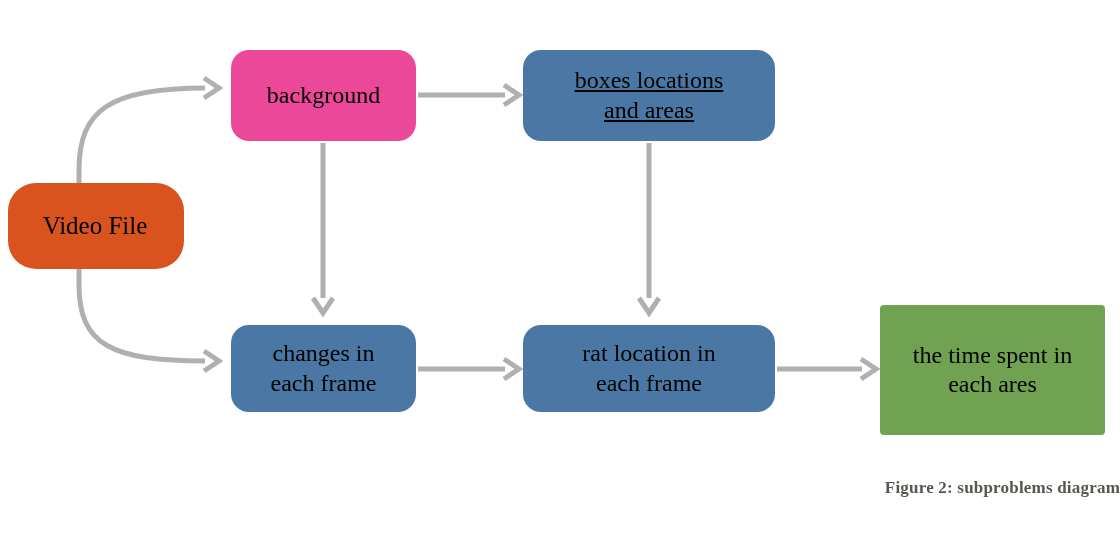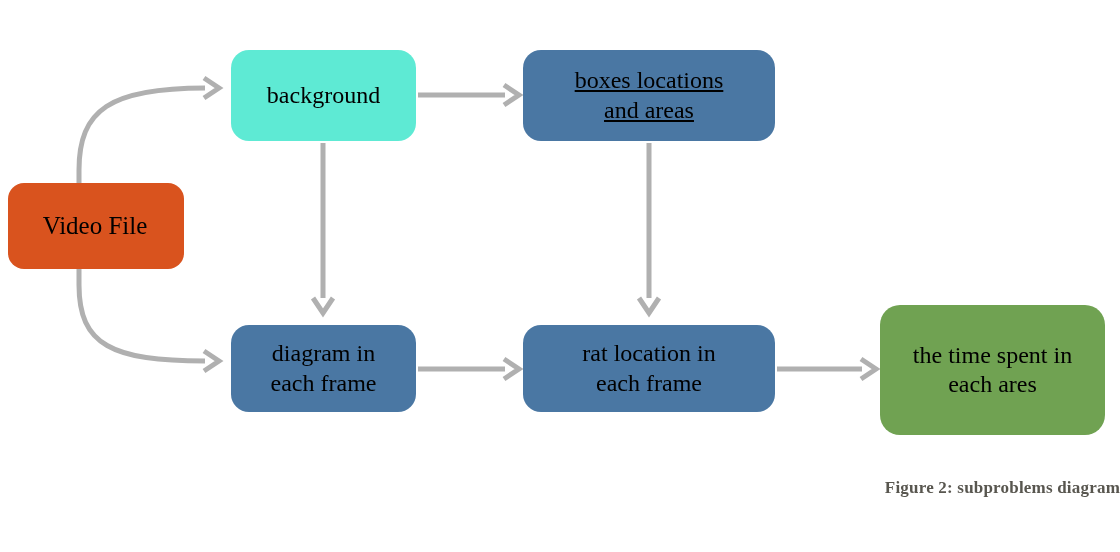--- a/index.html
+++ b/index.html
@@ -40,29 +40,29 @@
     padding: 2px 10px;
     border-radius: 18px;
     z-index: 3;
   }
   .node-label {
     display: block;
     white-space: pre-line;
   }
   .node-source {
     font-size: 25px;
-    border-radius: 16px;
+    border-radius: 28px;
     padding-left: 8px;
   }
   .node-process {
     font-size: 24px;
   }
   .node-output {
     font-size: 24px;
-    border-radius: 20px;
+    border-radius: 4px;
   }
   #caption {
     position: absolute;
     left: 0;
     top: 478px;
     width: 1120px;
     text-align: right;
     font-family: "Liberation Serif", "DejaVu Serif", serif;
     font-weight: bold;
     font-size: 17px;
@@ -94,31 +94,31 @@
         <path d="M 639 298 L 649 313 L 659 298"></path>
         <path d="M 504 359 L 519 369 L 504 379"></path>
         <path d="M 861 359 L 876 369 L 861 379"></path>
       </g>
   </svg>
 
   <div class="node node-source" style="left: 8px; top: 183px; width: 176px; height: 86px; background: rgb(217, 83, 30);">
     <span class="node-label">Video File</span>
   </div>
 
-  <div class="node node-process" style="left: 231px; top: 50px; width: 185px; height: 91px; background: #5eead4;">
+  <div class="node node-process" style="left: 231px; top: 50px; width: 185px; height: 91px; background: #ec4899;">
     <span class="node-label">background</span>
   </div>
 
   <div class="node node-process" style="left: 523px; top: 50px; width: 252px; height: 91px; background: rgb(74, 119, 163); text-decoration: underline;">
     <span class="node-label">boxes locations
 and areas</span>
   </div>
 
   <div class="node node-process" style="left: 231px; top: 325px; width: 185px; height: 87px; background: rgb(74, 119, 163);">
-    <span class="node-label">diagram in
+    <span class="node-label">changes in
 each frame</span>
   </div>
 
   <div class="node node-process" style="left: 523px; top: 325px; width: 252px; height: 87px; background: rgb(74, 119, 163);">
     <span class="node-label">rat location in
 each frame</span>
   </div>
 
   <div class="node node-output" style="left: 880px; top: 305px; width: 225px; height: 130px; background: rgb(112, 162, 82);">
     <span class="node-label">the time spent in

